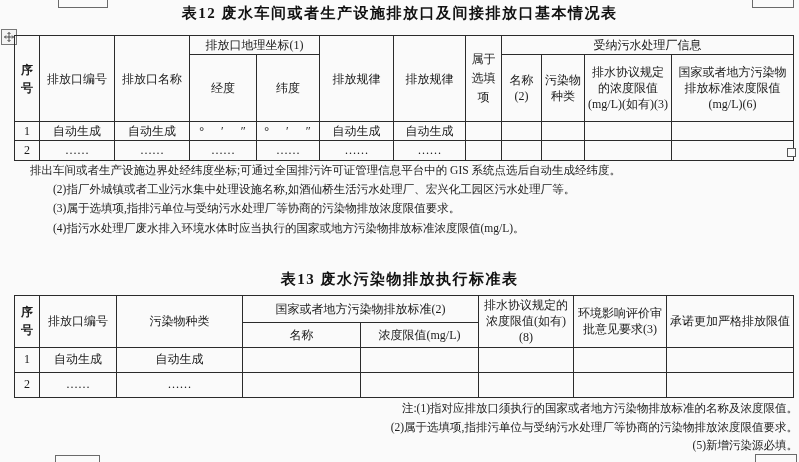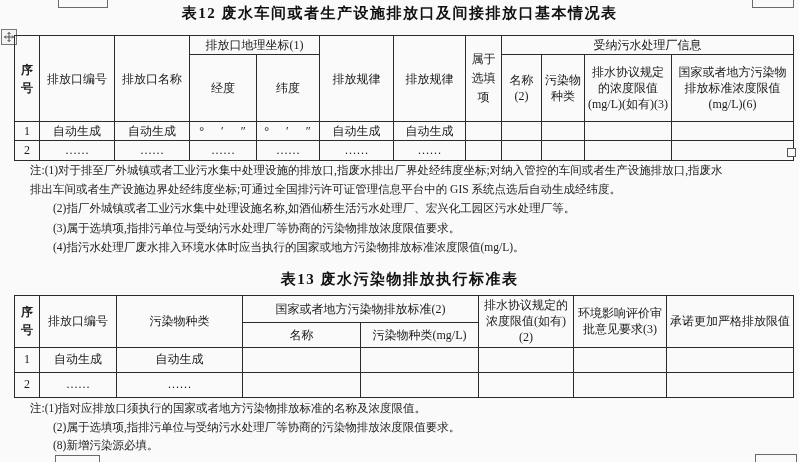--- a/index.html
+++ b/index.html
@@ -23,21 +23,21 @@
   }
   td.small { font-size:11px; }
   td.pad8 { padding-left:8px; padding-right:8px; }
   .vw14 { display:inline-block; width:14px; word-break:break-all; line-height:1.5;font-weight:bold; }
   .vw26 { display:inline-block; width:26px; word-break:break-all; line-height:1.6; }
   .deg { white-space:pre; font-size:9px; letter-spacing:1px; color:#333; }
   .notes { position:absolute; left:30px; width:768px; font-size:11.5px; color:#222; }
   .note-line { white-space:nowrap; }
   .note-indent { padding-left:23px; }
   .n12 .note-line { line-height:19.2px; }
-  .n13 .note-line { line-height:18.5px; }
+  .n13 .note-line { line-height:18.5px;text-align:right; }
   .artifact { position:absolute; border:1px solid #6a6a6a; background:transparent; }
   #move-handle {
     position:absolute; left:1px; top:29px; width:14px; height:14px;
     border:1px solid #777; background:#f4f4f4; display:flex;
     align-items:center; justify-content:center;
   }
   #resize-handle-12 {
     position:absolute; left:787px; top:148px; width:7px; height:7px;
     border:1px solid #555; background:#fafafa;
   }
@@ -124,21 +124,20 @@
       <td></td>
       <td></td>
       <td></td>
     </tr>
   </tbody>
     </table>
 
   <div id="resize-handle-12"></div>
 
   <div class="notes n12" style="top:161px;">
-    <div class="note-line">注:(1)对于排至厂外城镇或者工业污水集中处理设施的排放口,指废水排出厂界处经纬度坐标;对纳入管控的车间或者生产设施排放口,指废水</div>
     <div class="note-line">排出车间或者生产设施边界处经纬度坐标;可通过全国排污许可证管理信息平台中的 GIS 系统点选后自动生成经纬度。</div>
     <div class="note-line note-indent">(2)指厂外城镇或者工业污水集中处理设施名称,如酒仙桥生活污水处理厂、宏兴化工园区污水处理厂等。</div>
     <div class="note-line note-indent">(3)属于选填项,指排污单位与受纳污水处理厂等协商的污染物排放浓度限值要求。</div>
     <div class="note-line note-indent">(4)指污水处理厂废水排入环境水体时应当执行的国家或地方污染物排放标准浓度限值(mg/L)。</div>
   </div>
 
   <div class="doc-title" style="top:270px;">表13  废水污染物排放执行标准表</div>
 
   <table class="tbl" style="left:14px; top:295px; width:779px;">
     <colgroup>
@@ -150,27 +149,27 @@
         <col style="width:95px">
       <col style="width:93px">
         <col style="width:127px">
     </colgroup>
     <tbody>
         <tr style="height:25px">
       <td rowspan="2"><span class="vw14">序号</span></td>
       <td rowspan="2">排放口编号</td>
       <td rowspan="2">污染物种类</td>
       <td colspan="2">国家或者地方污染物排放标准(2)</td>
-      <td rowspan="2" class="small">排水协议规定的浓度限值(如有)(2)</td>
+      <td rowspan="2" class="small">排水协议规定的浓度限值(如有)(8)</td>
       <td rowspan="2" class="small">环境影响评价审批意见要求(3)</td>
       <td rowspan="2" class="pad8">承诺更加严格排放限值</td>
     </tr>
     <tr style="height:23px">
       <td>名称</td>
-      <td>污染物种类(mg/L)</td>
+      <td>浓度限值(mg/L)</td>
     </tr>
     <tr style="height:25px">
       <td>1</td>
       <td>自动生成</td>
       <td>自动生成</td>
       <td></td>
       <td></td>
       <td></td>
       <td></td>
       <td></td>
@@ -184,16 +183,16 @@
       <td></td>
       <td></td>
       <td></td>
     </tr>
   </tbody>
     </table>
 
   <div class="notes n13" style="top:399px;">
     <div class="note-line">注:(1)指对应排放口须执行的国家或者地方污染物排放标准的名称及浓度限值。</div>
     <div class="note-line note-indent">(2)属于选填项,指排污单位与受纳污水处理厂等协商的污染物排放浓度限值要求。</div>
-    <div class="note-line note-indent">(8)新增污染源必填。</div>
+    <div class="note-line note-indent">(5)新增污染源必填。</div>
   </div>
 
 </div>
 
 </body></html>

